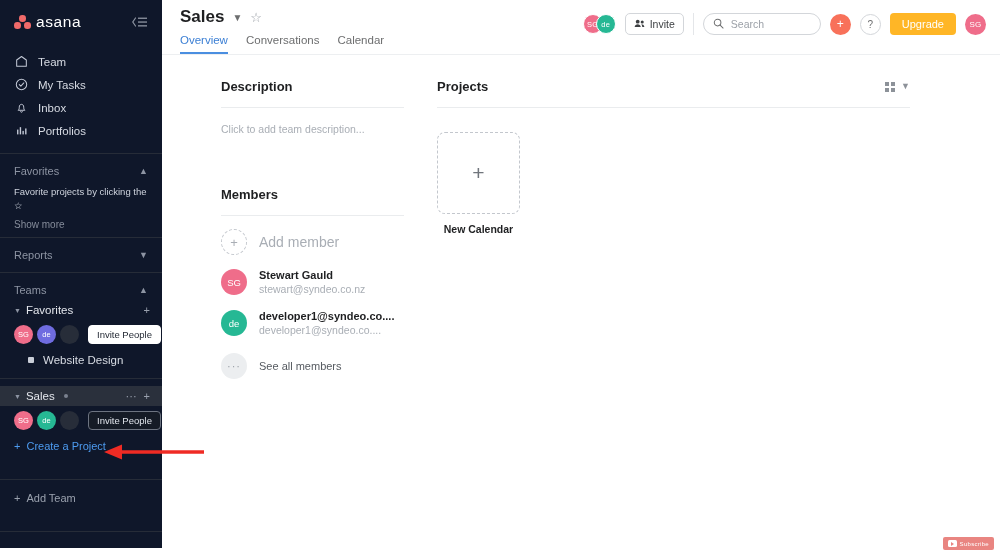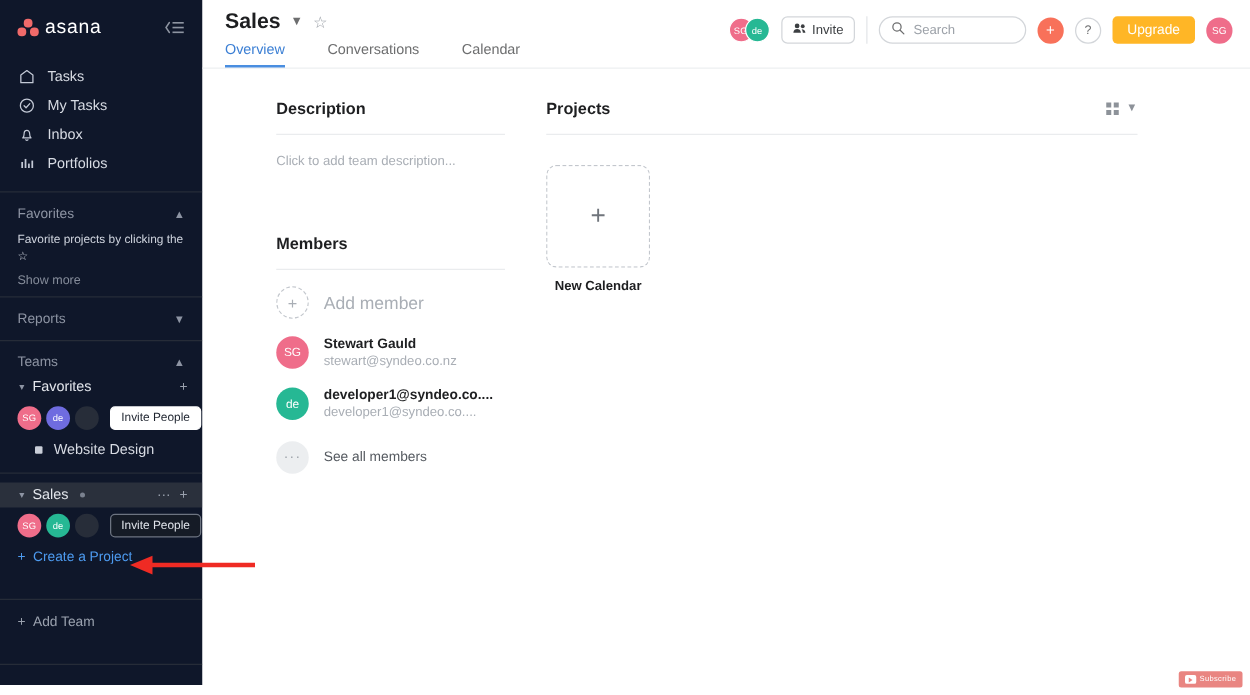--- a/index.html
+++ b/index.html
@@ -107,21 +107,21 @@
   .topbar {
     height: 55px; border-bottom: 1px solid #edeff1;
     display: flex; align-items: flex-start; justify-content: space-between;
     padding: 0 14px 0 18px; position: relative;
   }
   .title-block { padding-top: 7px; }
   .title-line { display: flex; align-items: center; gap: 8px; }
   .page-title { font-size: 17px; font-weight: bold; color: #1e1f21; }
   .title-chev { color: #6d6e6f; font-size: 10px; }
   .star { color: #9ca1a8; font-size: 13px; cursor: pointer; }
-  .tabs { display: flex; gap: 34px; margin-top: 7px; }
+  .tabs { display: flex; gap: 18px; margin-top: 7px; }
   .tab { font-size: 11.5px; color: #6d6e6f; padding-bottom: 6px; cursor: pointer; }
   .tab.active { color: #3b7fd4; border-bottom: 2px solid #4a8ee0; font-weight: 400; }
 
   .top-right { display: flex; align-items: center; gap: 9px; padding-top: 13px; }
   .av-stack { display: flex; align-items: center; }
   .av-stack .av { width: 20px; height: 20px; border: 1.5px solid #fff; font-size: 7.5px; }
   .av-stack .av + .av { margin-left: -7px; }
   .invite-btn {
     display: flex; align-items: center; gap: 5px;
     border: 1px solid #d3d6da; border-radius: 5px;
@@ -232,21 +232,21 @@
       </span>
     </div>
 
     <nav class="sb-nav">
       <div class="sb-item">
         <span class="sb-ico">
           <svg width="13" height="13" viewBox="0 0 14 14" fill="none">
             <path d="M7 1.6 L12.2 5.4 V12 H1.8 V5.4 Z" stroke="#c3c9d6" stroke-width="1.1" stroke-linejoin="round"></path>
           </svg>
         </span>
-        <span>Tasks</span>
+        <span>Team</span>
       </div>
       <div class="sb-item">
         <span class="sb-ico">
           <svg width="13" height="13" viewBox="0 0 14 14" fill="none">
             <circle cx="7" cy="7" r="5.6" stroke="#c3c9d6" stroke-width="1.1"></circle>
             <path d="M4.6 7.1 L6.3 8.8 L9.5 5.3" stroke="#c3c9d6" stroke-width="1.1" stroke-linecap="round" stroke-linejoin="round"></path>
           </svg>
         </span>
         <span>My Tasks</span>
       </div>

